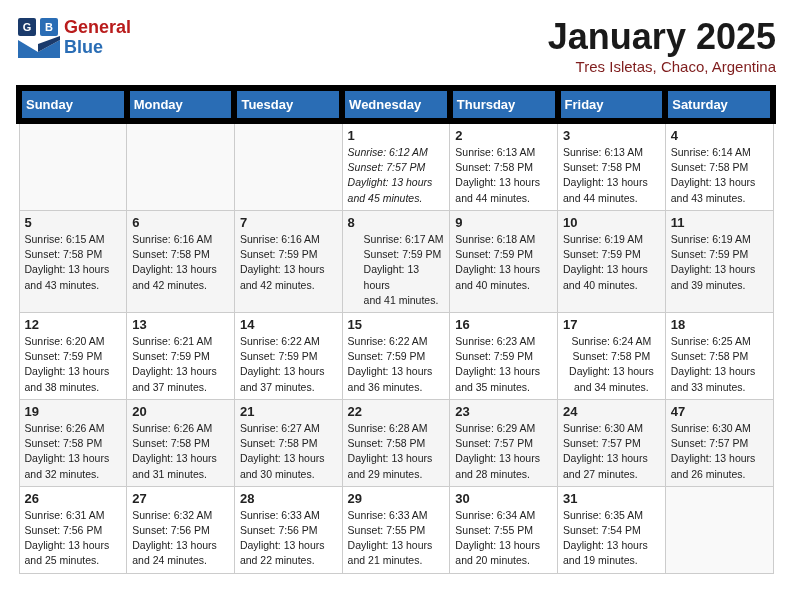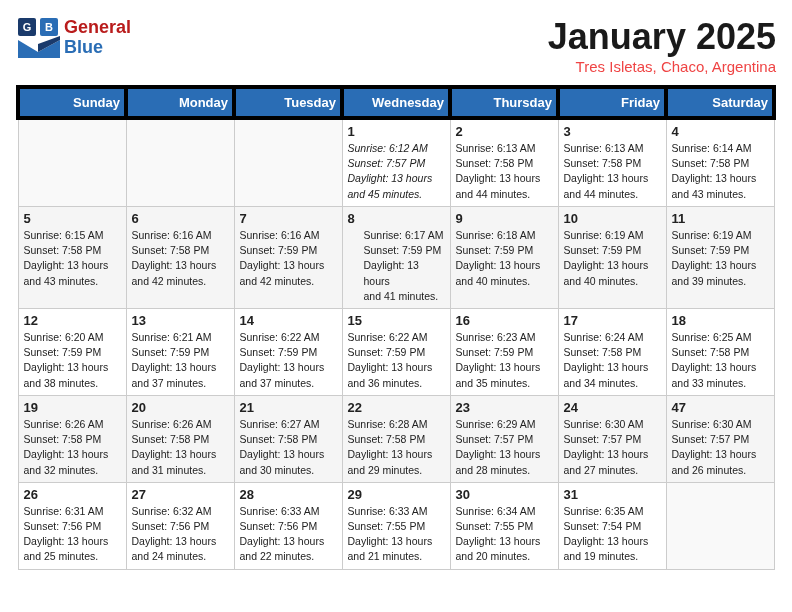--- a/index.html
+++ b/index.html
@@ -24,34 +24,34 @@
     .title-section {
       text-align: right;
     }
     .month-year {
       font-size: 36px;
       font-weight: bold;
       color: #1a1a1a;
     }
     .location {
       font-size: 15px;
-      color: #ef4444;
+      color: #7f1d1d;
     }
     table {
       width: 100%;
       border-collapse: collapse;
       table-layout: fixed;
     }
     thead tr th {
       background-color: #2a6db5;
       color: #fff;
-      text-align: right;
+      text-align: left;
       padding: 6px 4px;
       font-size: 13px;
-      border: 4px solid #000000;
+      border: 6px solid #000000;
     }
     tbody tr td {
       vertical-align: top;
       border: 1px solid #ccc;
       padding: 4px 5px;
       font-size: 11px;
       color: #222;
       height: 85px;
       background: #fff;
     }
@@ -228,21 +228,21 @@
         </td>
         <td>
           <div class="day-number">16</div>
           <div class="day-info" style="white-space: pre-line;">Sunrise: 6:23 AM
 Sunset: 7:59 PM
 Daylight: 13 hours
 and 35 minutes.</div>
         </td>
         <td>
           <div class="day-number">17</div>
-          <div class="day-info" style="white-space: pre-line;">Sunrise: 6:24 AM
+          <div class="day-info" style="white-space: pre-line; text-align: center;">Sunrise: 6:24 AM
 Sunset: 7:58 PM
 Daylight: 13 hours
 and 34 minutes.</div>
         </td>
         <td>
           <div class="day-number">18</div>
           <div class="day-info" style="white-space: pre-line;">Sunrise: 6:25 AM
 Sunset: 7:58 PM
 Daylight: 13 hours
 and 33 minutes.</div>

